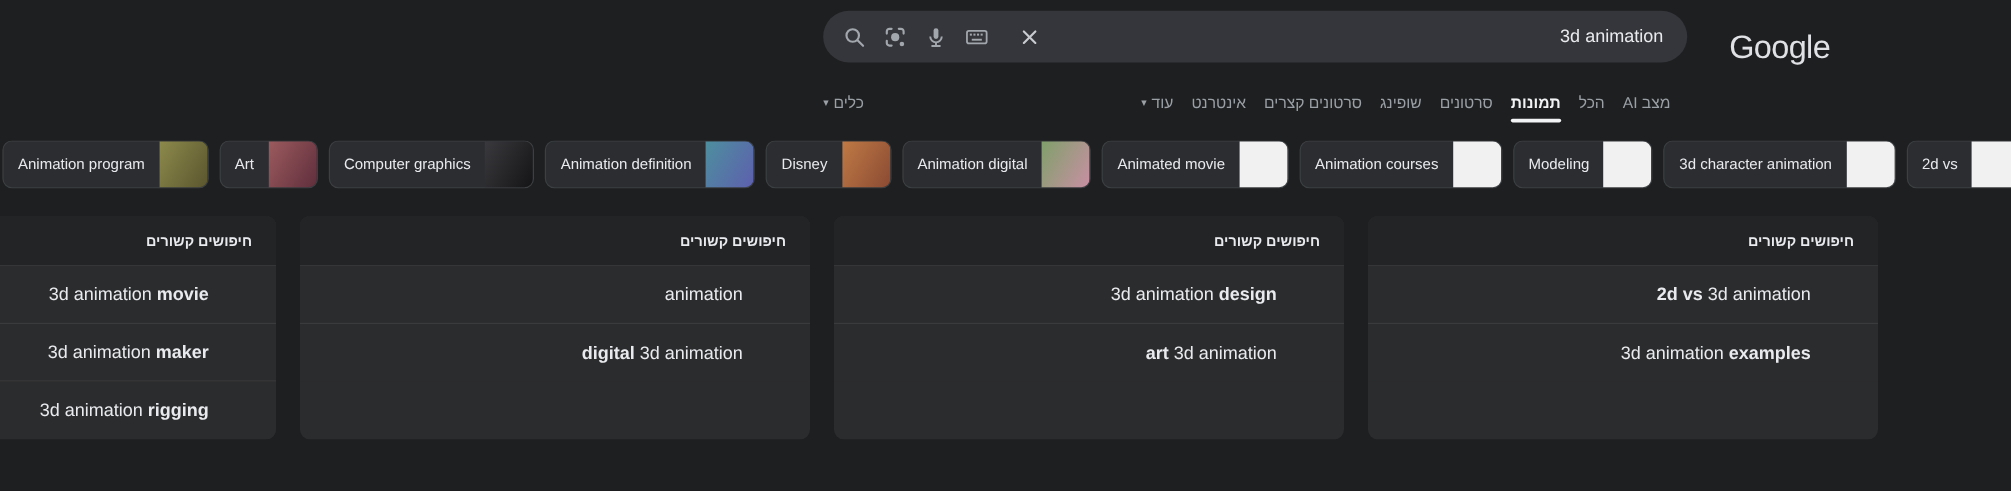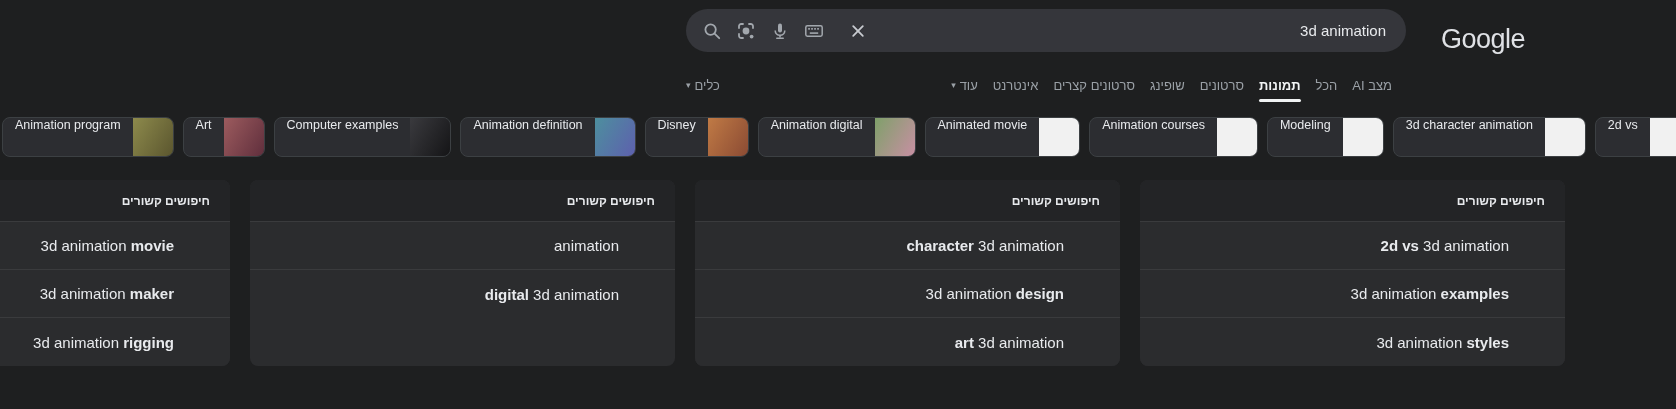--- a/index.html
+++ b/index.html
@@ -39,21 +39,21 @@
     background:#f1f3f4;border-radius:3px;
   }
   .tabs-spacer{flex:1;}
   .caret{font-size:9px;color:#9aa0a6;line-height:1;}
   
   .chips{
     position:absolute;left:0;top:117px;width:1676px;height:40px;
     display:flex;gap:9px;direction:ltr;padding-left:2px;overflow:hidden;
   }
   .chip{
-    flex:none;display:flex;align-items:flex-start;height:40px;box-sizing:border-box;
+    flex:none;display:flex;align-items:center;height:40px;box-sizing:border-box;
     background:#2c2d31;border:1px solid #3c4043;border-radius:8px;
     overflow:hidden;cursor:pointer;
   }
   .chip-label{padding:0 12px;font-size:12.5px;color:#e8eaed;white-space:nowrap;}
   .chip-thumb{width:40px;height:40px;flex:none;display:block;}
   
   .panels{
     position:absolute;left:0;top:180px;width:1676px;height:200px;box-sizing:border-box;
     display:flex;direction:rtl;gap:20px;padding-right:111px;overflow:hidden;
   }
@@ -154,21 +154,21 @@
   <div class="chips">
     <div class="chip">
         <span class="chip-label">Animation program</span>
         <span class="chip-thumb" style="background: linear-gradient(120deg, rgb(141, 138, 76), rgb(90, 85, 46));"></span>
       </div>
     <div class="chip">
         <span class="chip-label">Art</span>
         <span class="chip-thumb" style="background: linear-gradient(120deg, rgb(156, 91, 94), rgb(95, 46, 60));"></span>
       </div>
     <div class="chip">
-        <span class="chip-label">Computer examples</span>
+        <span class="chip-label">Computer graphics</span>
         <span class="chip-thumb" style="background: linear-gradient(120deg, rgb(58, 58, 62), rgb(20, 20, 22));"></span>
       </div>
     <div class="chip">
         <span class="chip-label">Animation definition</span>
         <span class="chip-thumb" style="background: linear-gradient(120deg, rgb(77, 143, 158), rgb(94, 95, 174));"></span>
       </div>
     <div class="chip">
         <span class="chip-label">Disney</span>
         <span class="chip-thumb" style="background: linear-gradient(120deg, rgb(192, 122, 69), rgb(138, 74, 51));"></span>
       </div>
@@ -203,31 +203,25 @@
     <div class="panel">
       <div class="panel-header">
           <span>חיפושים קשורים</span>
         </div>
       <div class="panel-row">
           <span class="row-text"><span class="seg"></span><span class="seg b">2d vs</span><span class="seg"> 3d animation</span></span>
         </div>
       <div class="panel-row">
           <span class="row-text"><span class="seg">3d animation </span><span class="seg b">examples</span><span class="seg"></span></span>
         </div>
-      <div class="panel-row">
-          <span class="row-text"><span class="seg">3d animation </span><span class="seg b">styles</span><span class="seg"></span></span>
-        </div>
-    </div>
-
-    <div class="panel">
-      <div class="panel-header">
-          <span>חיפושים קשורים</span>
-        </div>
-      <div class="panel-row">
-          <span class="row-text"><span class="seg"></span><span class="seg b">character</span><span class="seg"> 3d animation</span></span>
+    </div>
+
+    <div class="panel">
+      <div class="panel-header">
+          <span>חיפושים קשורים</span>
         </div>
       <div class="panel-row">
           <span class="row-text"><span class="seg">3d animation </span><span class="seg b">design</span><span class="seg"></span></span>
         </div>
       <div class="panel-row">
           <span class="row-text"><span class="seg"></span><span class="seg b">art</span><span class="seg"> 3d animation</span></span>
         </div>
     </div>
 
     <div class="panel">

